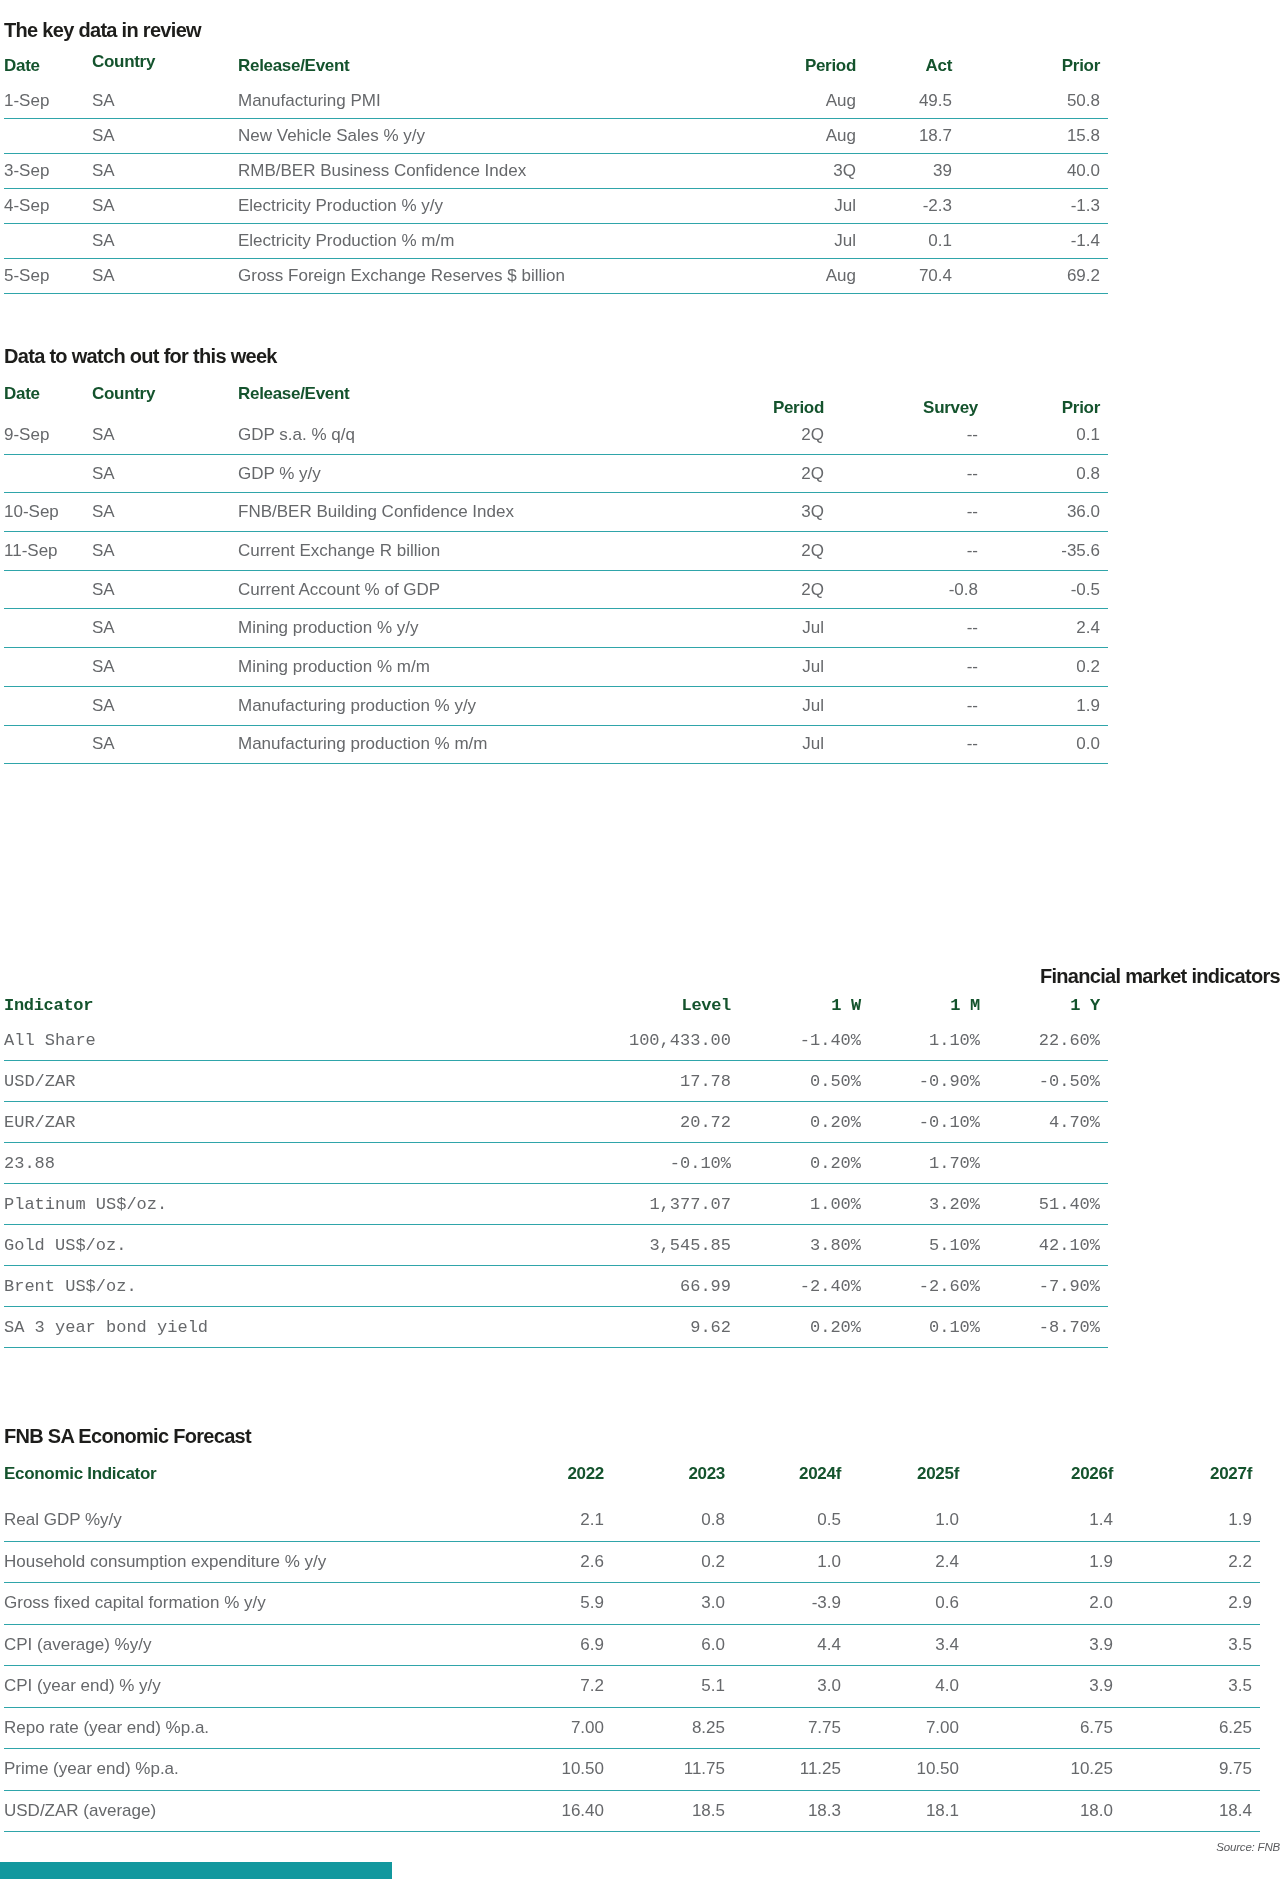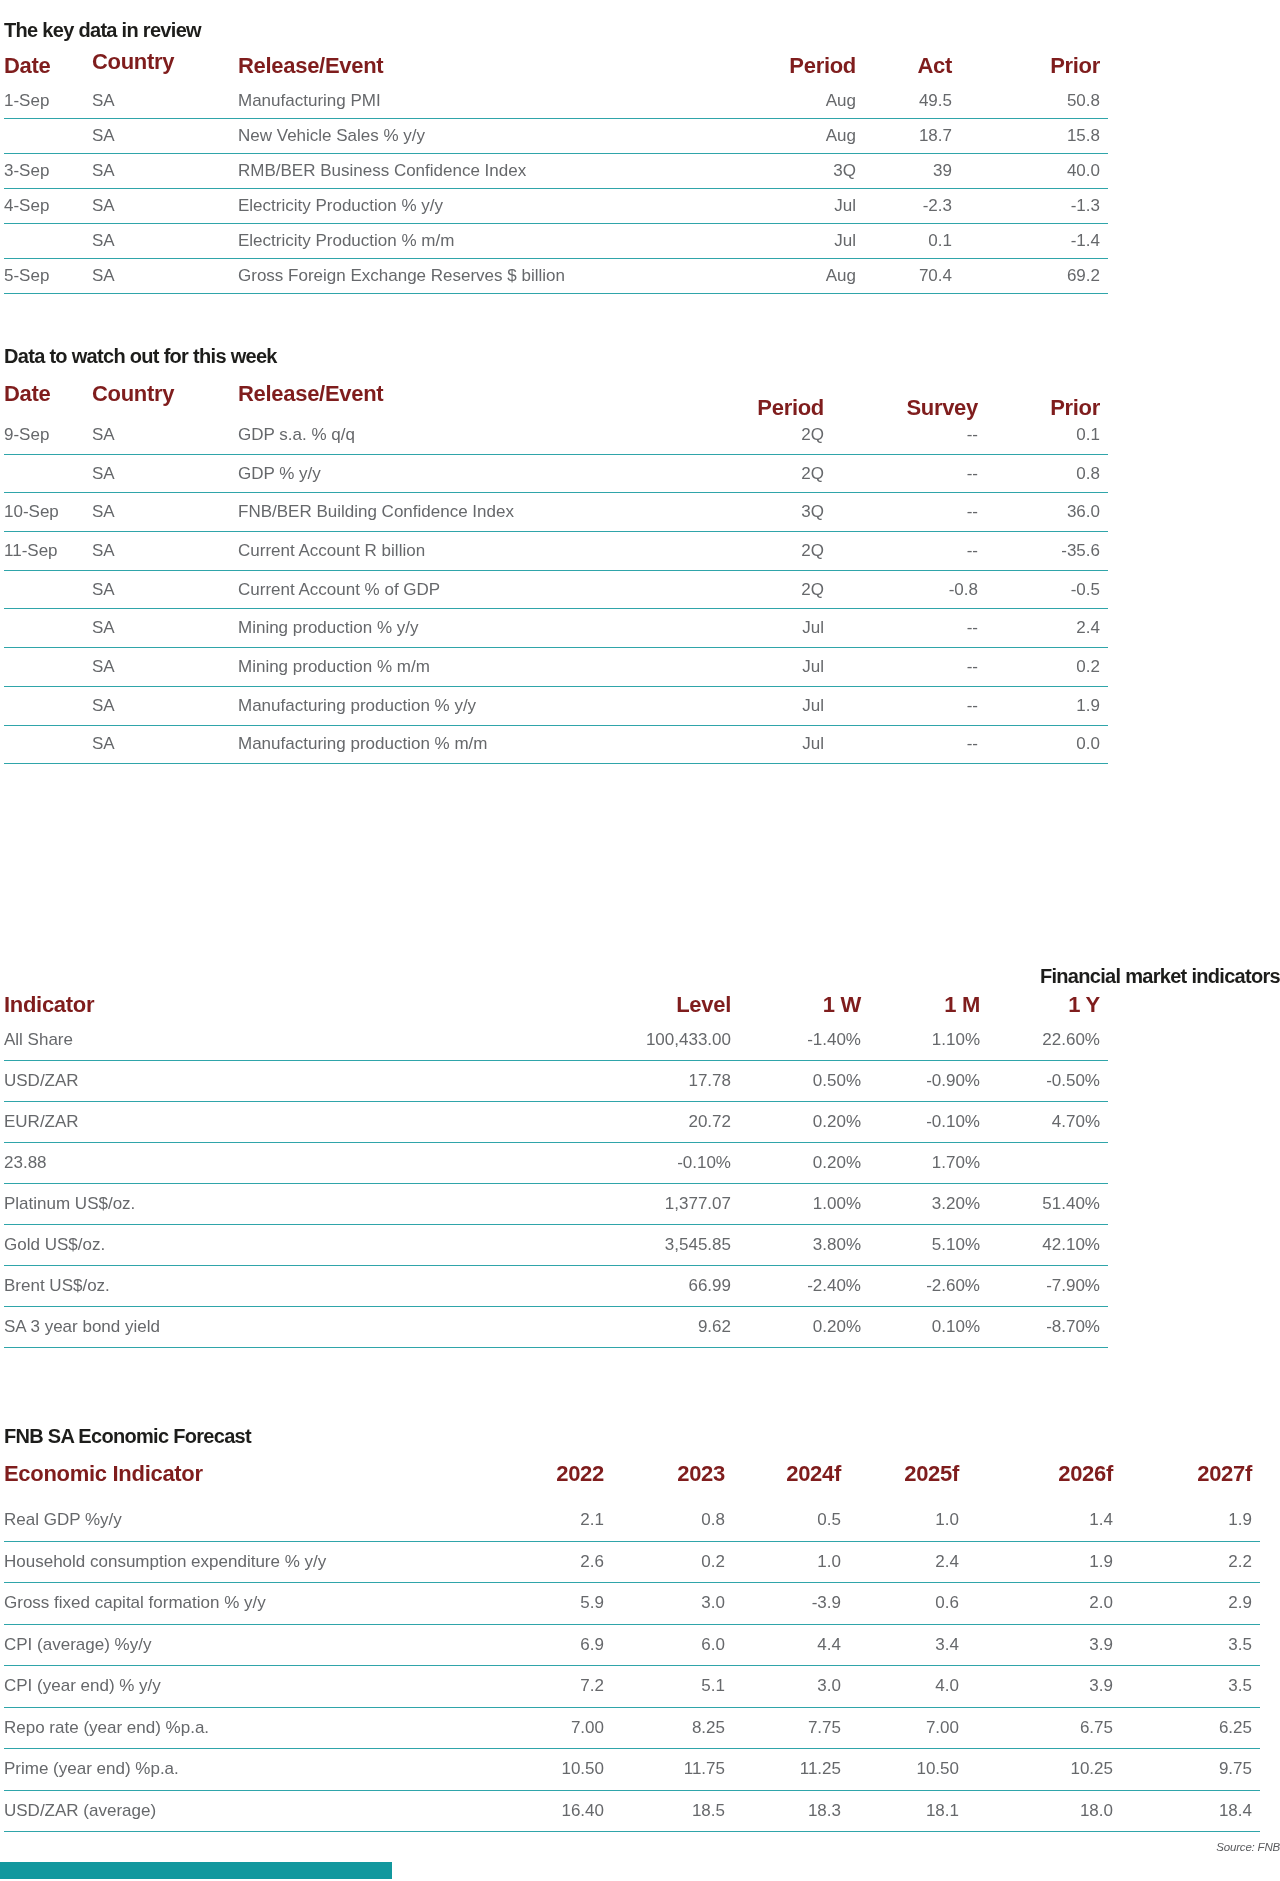--- a/index.html
+++ b/index.html
@@ -14,28 +14,28 @@
     padding:18px 0 3px 4px;
   }
   .title {
     font-size:20px; font-weight:bold; color:#1d1d1b;
     letter-spacing:-0.7px; margin:0 0 6px 0; line-height:24px;
   }
   .table { box-sizing:border-box; }
   .t1, .t2, .t3 { width:1104px; }
   .t4 { width:1256px; }
   .thead, .trow { display:grid; align-items:center; box-sizing:border-box; }
-  .thead { color:#7f1d1d; font-weight:bold; font-size:22px; letter-spacing:-0.3px; }
+  .thead { color:#14532d; font-weight:bold; font-size:17px; letter-spacing:-0.3px; }
   .trow  { font-size:17px; color:#66686b; border-bottom:1.5px solid #2fa5aa; }
   .cell  { white-space:nowrap; overflow:visible; }
 
   
   .t1 .thead, .t1 .trow { grid-template-columns:88px 146px 506px 120px 96px 148px; }
   .t2 .thead, .t2 .trow { grid-template-columns:88px 146px 464px 130px 154px 122px; }
-  .t3 .thead, .t3 .trow { grid-template-columns:525px 210px 130px 119px 120px; }
+  .t3 .thead, .t3 .trow { grid-template-columns:525px 210px 130px 119px 120px;font-family:Liberation Mono, monospace; }
   .t4 .thead, .t4 .trow { grid-template-columns:488px 120px 121px 116px 118px 154px 139px; }
 
   
   .t1 .cell:nth-child(n+4), .t2 .cell:nth-child(n+4),
   .t3 .cell:nth-child(n+2), .t4 .cell:nth-child(n+2) {
     text-align:right; padding-right:8px;
   }
 
   
   .t1 .thead { height:36px; }
@@ -169,21 +169,21 @@
             <div class="cell">10-Sep</div>
             <div class="cell">SA</div>
             <div class="cell">FNB/BER Building Confidence Index</div>
             <div class="cell">3Q</div>
             <div class="cell">--</div>
             <div class="cell">36.0</div>
           </div>
           <div class="trow">
             <div class="cell">11-Sep</div>
             <div class="cell">SA</div>
-            <div class="cell">Current Account R billion</div>
+            <div class="cell">Current Exchange R billion</div>
             <div class="cell">2Q</div>
             <div class="cell">--</div>
             <div class="cell">-35.6</div>
           </div>
           <div class="trow">
             <div class="cell"></div>
             <div class="cell">SA</div>
             <div class="cell">Current Account % of GDP</div>
             <div class="cell">2Q</div>
             <div class="cell">-0.8</div>

